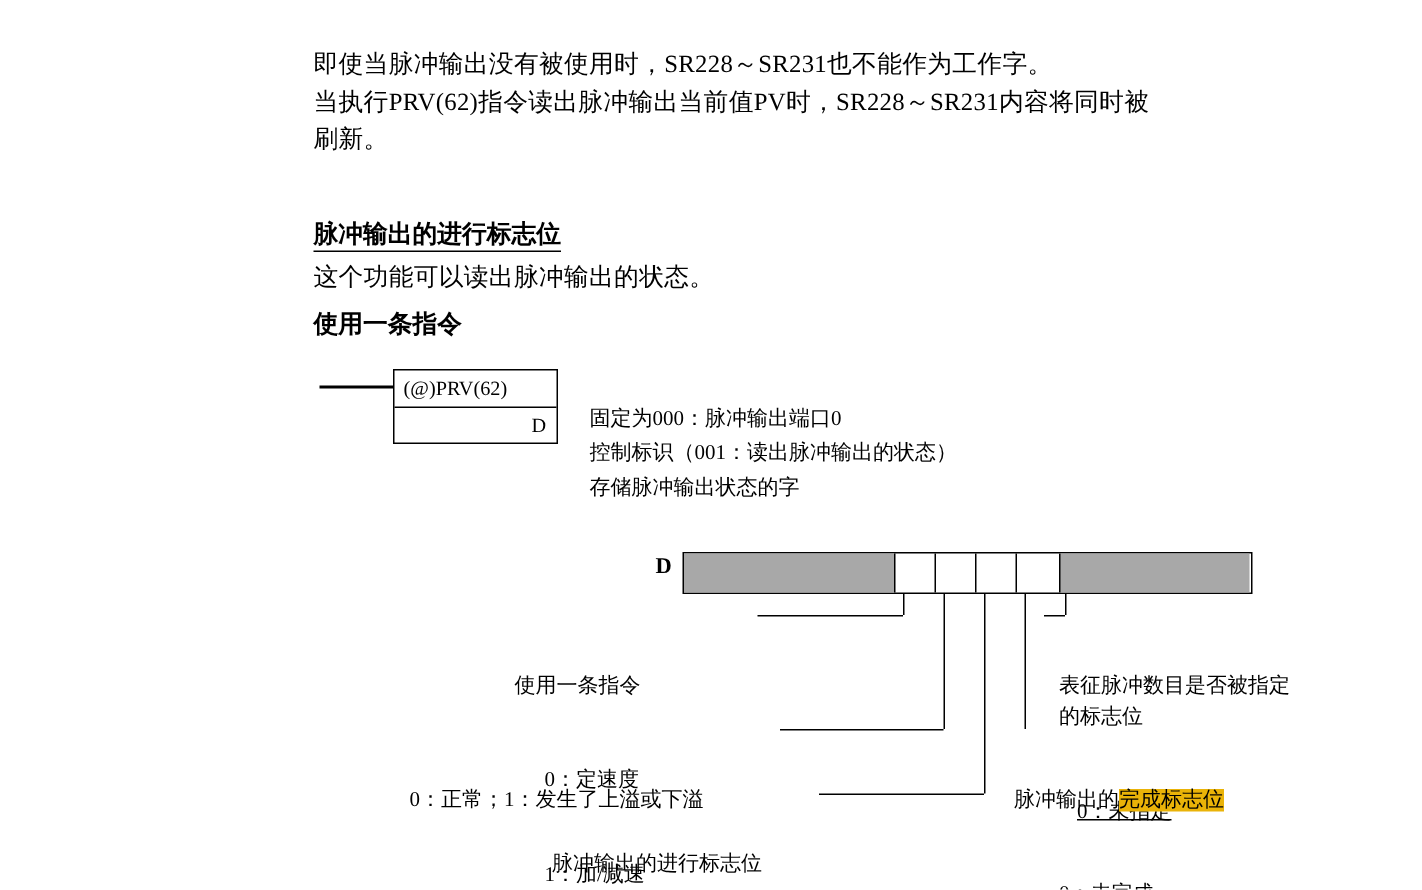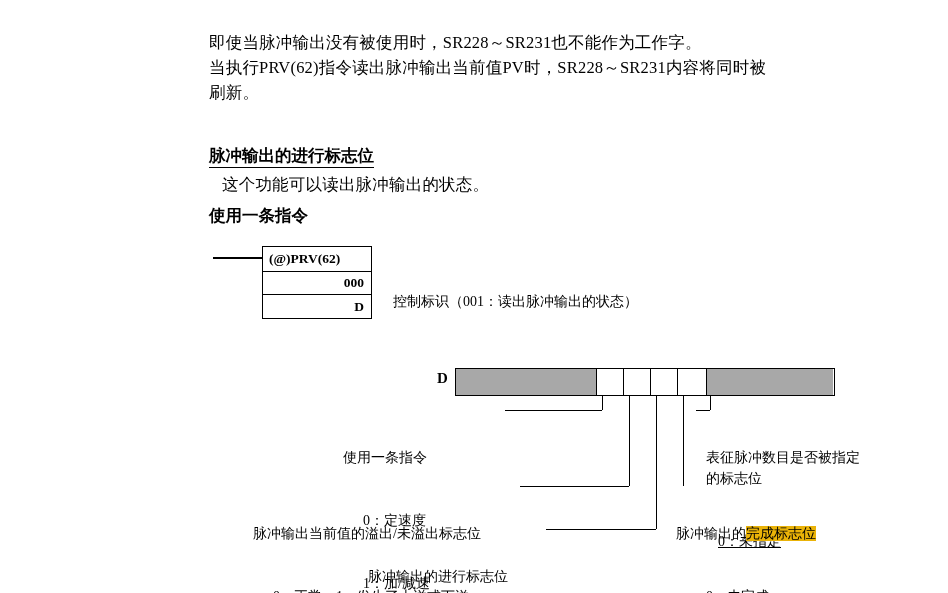--- a/index.html
+++ b/index.html
@@ -32,37 +32,36 @@
   #section-heading {
     position: absolute;
     left: 209px; top: 146px;
     font-size: 16.5px;
     font-weight: bold;
     border-bottom: 1.5px solid #000;
     padding-bottom: 1px;
     line-height: 20px;
     white-space: pre;
   }
-  #section-desc { left: 222px; top: 172px; }
+  #section-desc { left: 209px; top: 172px; }
   #subsection-heading {
     position: absolute;
     left: 209px; top: 205px;
     font-size: 16.5px;
     font-weight: bold;
     white-space: pre;
   }
 
   
   .instr-block {
     position: absolute;
     left: 262px; top: 246px;
     width: 110px;
     border: 1.5px solid #000;
     box-sizing: border-box;
-    font-weight: bold;
   }
   .instr-row {
     height: 23px;
     box-sizing: border-box;
     font-size: 13.5px;
     display: flex;
     align-items: center;
     white-space: pre;
   }
   .instr-row.name {
@@ -170,25 +169,26 @@
   <div id="section-heading">脉冲输出的进行标志位</div>
 
   <div class="para" id="section-desc">这个功能可以读出脉冲输出的状态。</div>
 
   <div id="subsection-heading">使用一条指令</div>
 
   <div class="rung-line"></div>
 
   <div class="instr-block">
     <div class="instr-row name">(@)PRV(62)</div>
-    <div class="instr-row operand">000</div>
     <div class="instr-row operand last">D</div>
   </div>
 
+  <div class="operand-note" id="note-000">固定为000：脉冲输出端口0</div>
   <div class="operand-note" id="note-001">控制标识（001：读出脉冲输出的状态）</div>
+  <div class="operand-note" id="note-d">存储脉冲输出状态的字</div>
 
   <div class="bitnum" style="left:455px;">15</div>
   <div class="bitnum" style="left:595px;">9</div>
   <div class="bitnum" style="left:622px;">8</div>
   <div class="bitnum" style="left:649px;">7</div>
   <div class="bitnum" style="left:676px;">6</div>
   <div class="bitnum" style="left:703px;">5</div>
   <div class="bitnum" style="left:826px;">0</div>
 
   <div class="bits-label">D</div>
@@ -219,21 +219,20 @@
   <div class="vline" style="left:710px; top:396px; height:14px;"></div>
   <div class="hline" style="left:696px; top:410px; width:14px;"></div>
 
   <div class="callout" id="callout-status">
     <div>使用一条指令</div>
     <div style="padding-left:20px;">0：定速度</div>
     <div style="padding-left:20px;">1：加/减速</div>
   </div>
 
   <div class="callout" id="callout-overflow">
-    <div>脉冲输出当前值的溢出/未溢出标志位</div>
     <div style="padding-left:20px;">0：正常；1：发生了上溢或下溢</div>
   </div>
 
   <div class="callout" id="callout-running">
     <div>脉冲输出的进行标志位</div>
     
     
   </div>
 
   <div class="callout" id="callout-designated">

